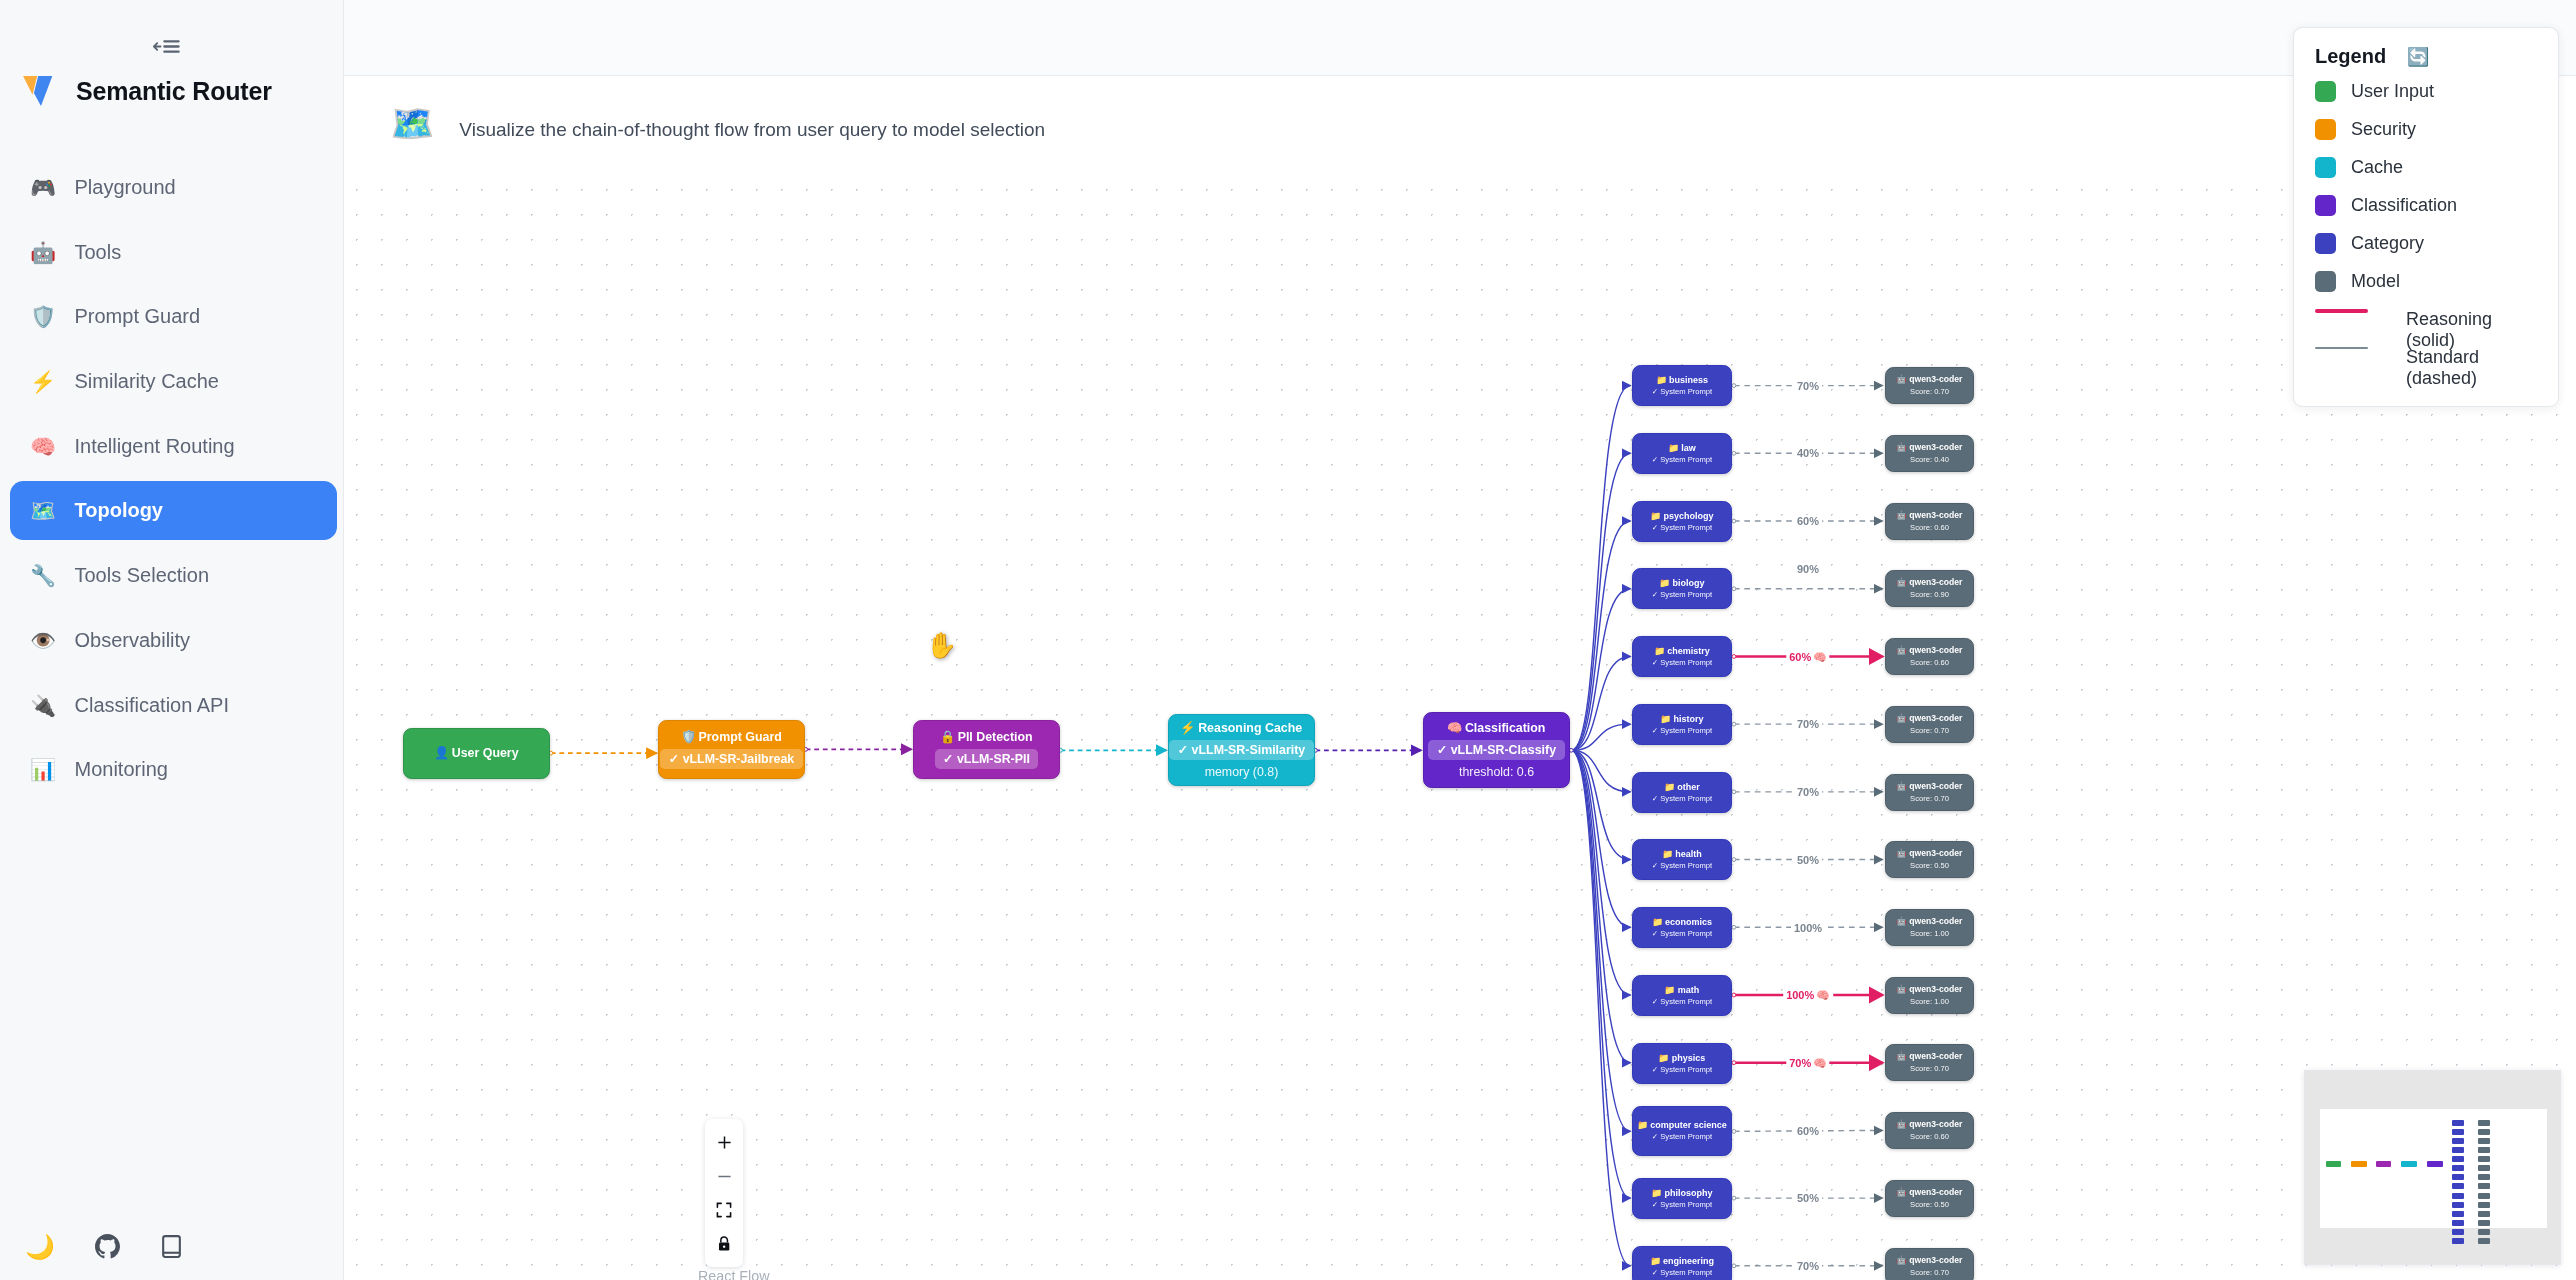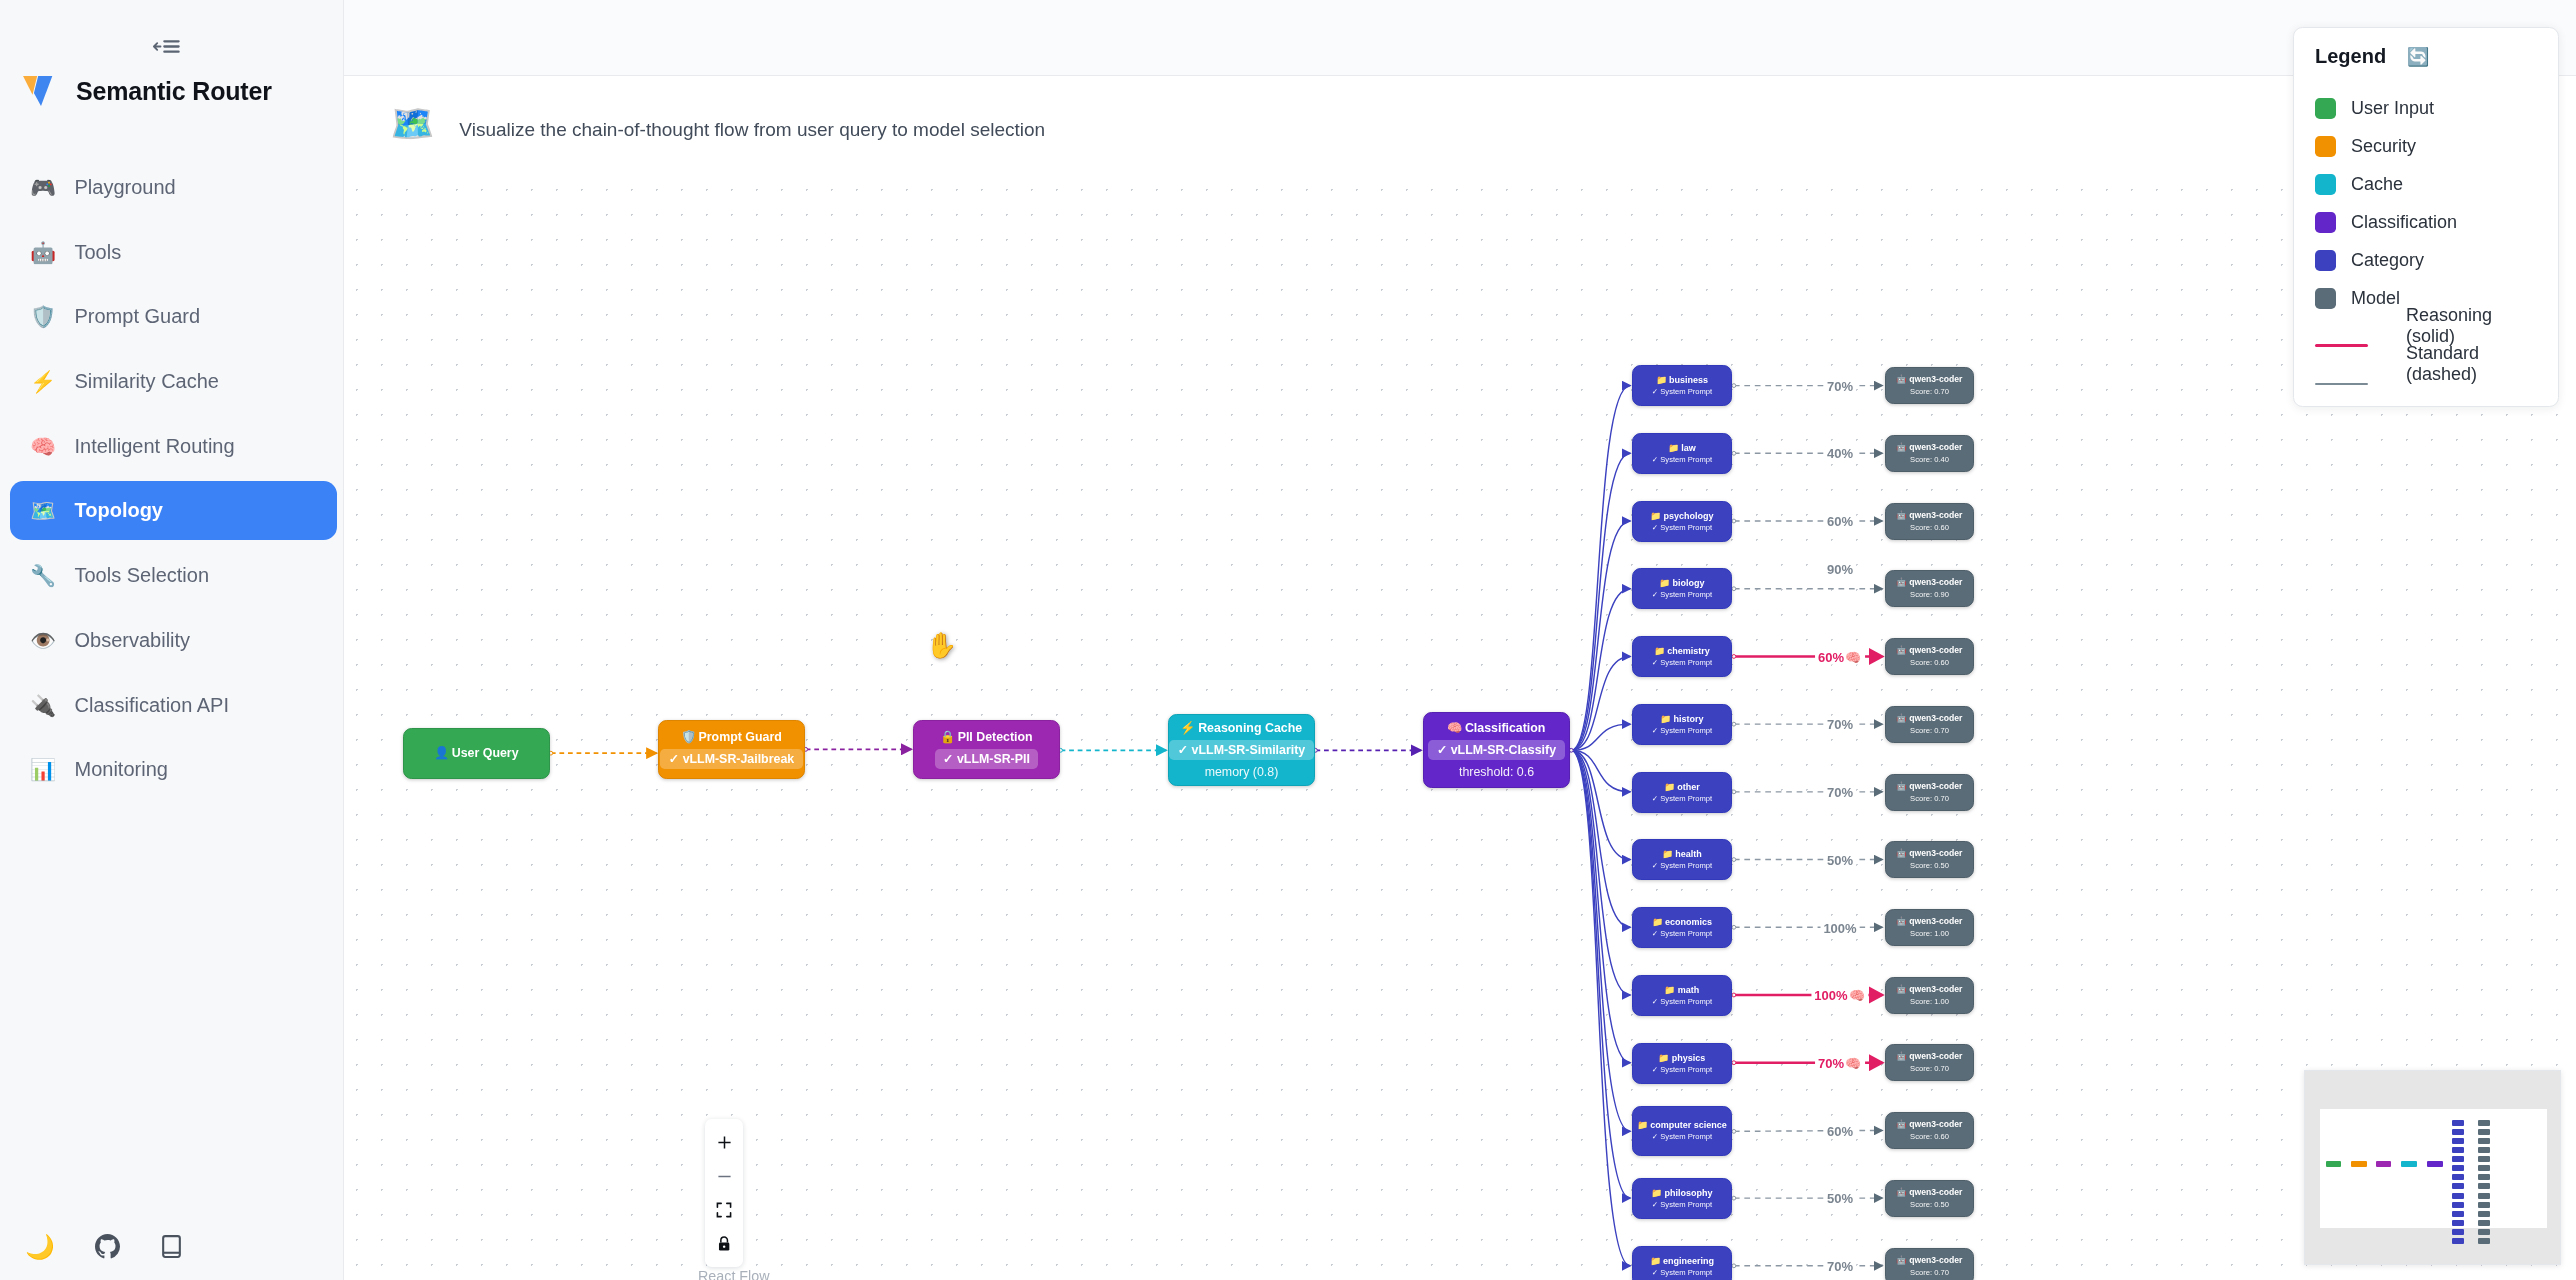--- a/index.html
+++ b/index.html
@@ -110,38 +110,38 @@
   .n-cat.tall { height: 50px; }
   .n-cat .sp { font-size: 7.6px; opacity:.95; margin-top: 2.9px; font-weight:500; }
 
   .n-model {
     width: 89px; height: 37px; background:#5a6c78; border:1.9px solid #4e5f6a;
     font-size: 8.6px;
   }
   .n-model .sc { font-size: 7.6px; opacity:.95; margin-top: 2.9px; font-weight:500; }
 
   .elabel {
-    position: absolute; font-size: 13px; font-weight: 700;
+    position: absolute; font-size: 11px; font-weight: 700;
     color: #7b8590; background: #ffffff; padding: 0 2.9px;
-    white-space: nowrap; transform: translate(-50%, -50%); margin-left: 32px;
+    white-space: nowrap; transform: translate(-50%, -50%);
   }
   .elabel.reason { color: #e11d63; }
 
   
   #legend {
     position: absolute; right: 17px; top: 27px;
     width: 266px; background: #ffffff;
     border: 1px solid #e4e7eb; border-radius: 9.5px;
     box-shadow: 0 1.9px 9.5px rgba(16,24,40,.07);
     padding: 17px 21px 21px 21px; z-index: 10;
   }
   #legend .lg-head { display: flex; align-items: center; gap: 21px; margin-bottom: 13.3px; }
   #legend .lg-title { font-size: 20px; font-weight: 700; color: #131821; }
   #legend .lg-refresh { font-size: 18px; cursor: pointer; line-height:1; }
-  .lg-row { display: flex; align-items: flex-end; gap: 15px; height: 38px; }
+  .lg-row { display: flex; align-items: flex-start; gap: 15px; height: 38px; }
   .lg-sw { width: 21px; height: 21px; border-radius: 4.8px; flex: 0 0 21px; }
   .lg-line { width: 53px; height: 3.8px; border-radius: 1.9px; flex: 0 0 53px; margin-left: 0; }
   .lg-txt { font-size: 18px; color: #2b323c; }
   .lg-row.line-row { gap: 38px; }
 
   
   #controls {
     position: absolute; left: 361px; bottom: 13.3px;
     width: 38px; background: #ffffff; border-radius: 6.7px;
     box-shadow: 0 1px 5.7px rgba(16,24,40,.15);

